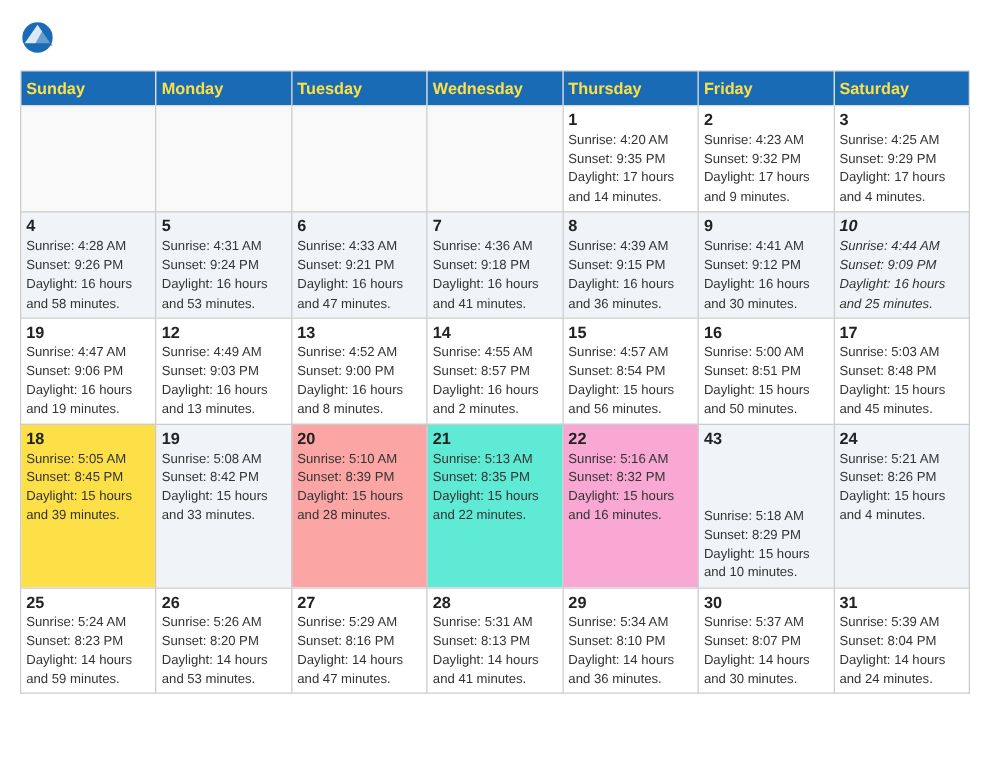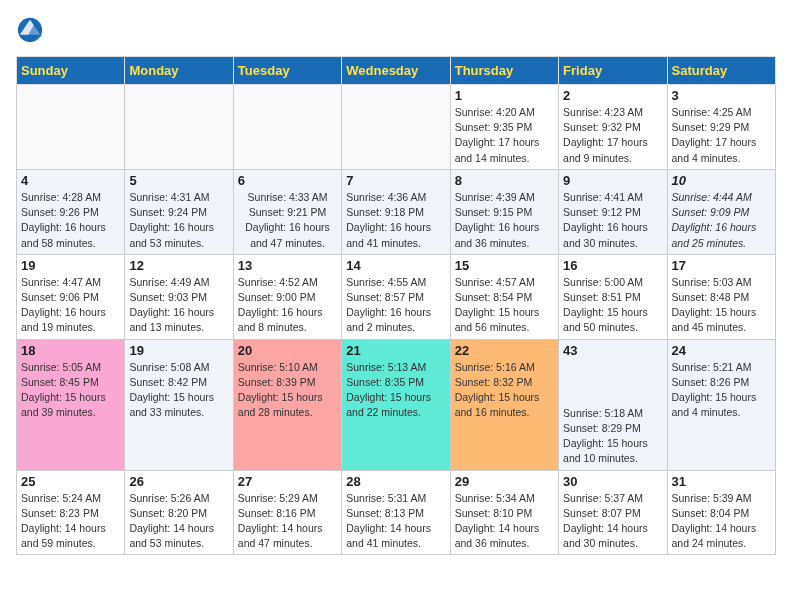--- a/index.html
+++ b/index.html
@@ -164,21 +164,21 @@
         </td>
         <td style="background: rgb(240, 244, 248);">
           <span class="day-num">5</span>
           <div class="day-info" style="white-space: pre-line;">Sunrise: 4:31 AM
 Sunset: 9:24 PM
 Daylight: 16 hours
 and 53 minutes.</div>
         </td>
         <td style="background: rgb(240, 244, 248);">
           <span class="day-num">6</span>
-          <div class="day-info" style="white-space: pre-line; text-align: center;">Sunrise: 4:33 AM
+          <div class="day-info" style="white-space: pre-line;">Sunrise: 4:33 AM
 Sunset: 9:21 PM
 Daylight: 16 hours
 and 47 minutes.</div>
         </td>
         <td style="background: rgb(240, 244, 248);">
           <span class="day-num">7</span>
           <div class="day-info" style="white-space: pre-line;">Sunrise: 4:36 AM
 Sunset: 9:18 PM
 Daylight: 16 hours
 and 41 minutes.</div>
@@ -250,21 +250,21 @@
         </td>
         <td>
           <span class="day-num">17</span>
           <div class="day-info" style="white-space: pre-line;">Sunrise: 5:03 AM
 Sunset: 8:48 PM
 Daylight: 15 hours
 and 45 minutes.</div>
         </td>
       </tr>
       <tr>
-        <td style="background: #f9a8d4;">
+        <td style="background: #fde047;">
           <span class="day-num">18</span>
           <div class="day-info" style="white-space: pre-line;">Sunrise: 5:05 AM
 Sunset: 8:45 PM
 Daylight: 15 hours
 and 39 minutes.</div>
         </td>
         <td style="background: rgb(240, 244, 248);">
           <span class="day-num">19</span>
           <div class="day-info" style="white-space: pre-line;">Sunrise: 5:08 AM
 Sunset: 8:42 PM
@@ -278,21 +278,21 @@
 Daylight: 15 hours
 and 28 minutes.</div>
         </td>
         <td style="background: #5eead4;">
           <span class="day-num">21</span>
           <div class="day-info" style="white-space: pre-line;">Sunrise: 5:13 AM
 Sunset: 8:35 PM
 Daylight: 15 hours
 and 22 minutes.</div>
         </td>
-        <td style="background: #fdba74;">
+        <td style="background: #f9a8d4;">
           <span class="day-num">22</span>
           <div class="day-info" style="white-space: pre-line;">Sunrise: 5:16 AM
 Sunset: 8:32 PM
 Daylight: 15 hours
 and 16 minutes.</div>
         </td>
         <td style="background: rgb(240, 244, 248);">
           <span class="day-num">43</span>
           <div class="day-info" style="white-space: pre-line; margin-top: 48px;">Sunrise: 5:18 AM
 Sunset: 8:29 PM

